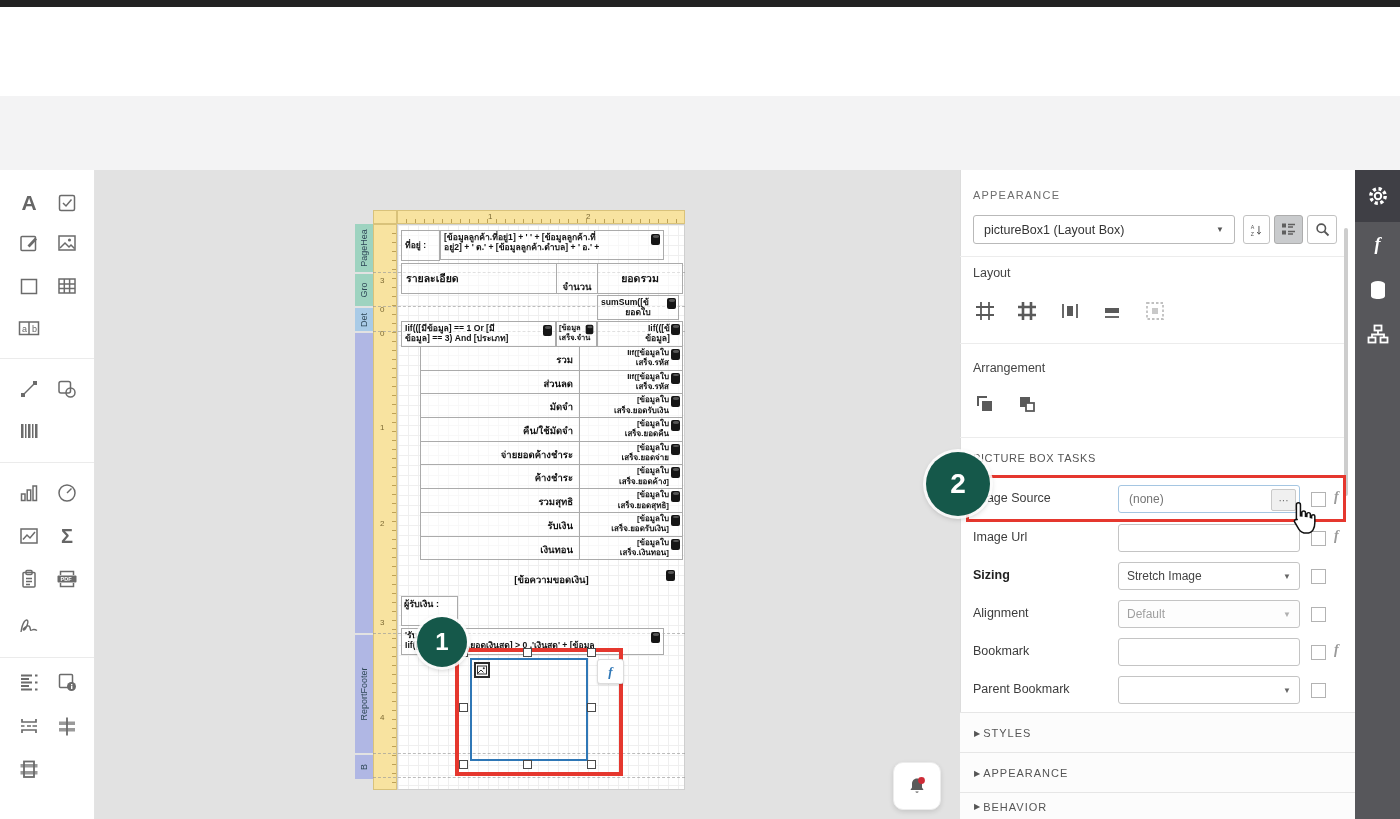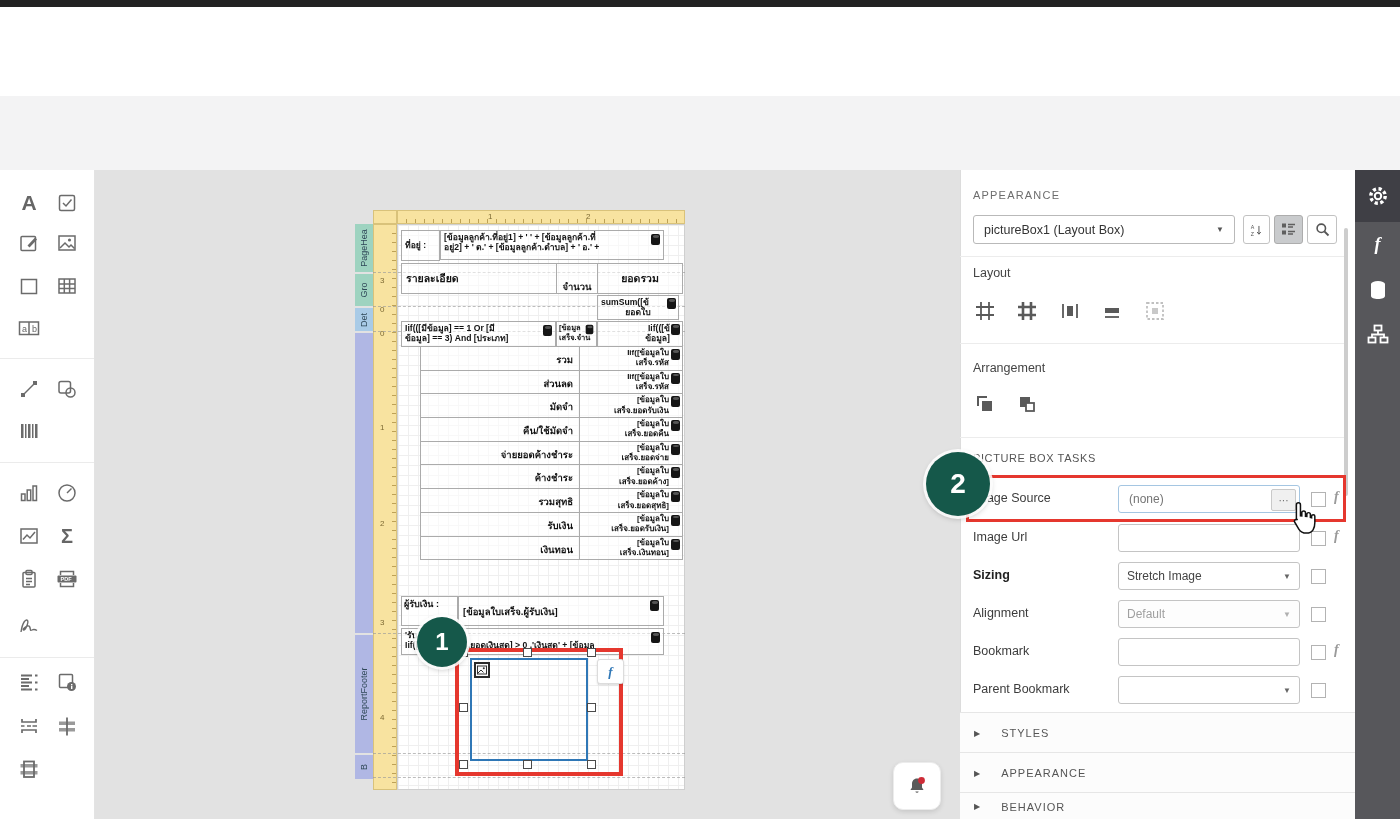--- a/index.html
+++ b/index.html
@@ -74,21 +74,21 @@
   .ctrl{position:absolute;left:145px;top:0;width:182px;height:28px;border:1px solid #c4c4c4;border-radius:3px;background:#fff;box-sizing:border-box;font-size:12px;color:#444;display:flex;align-items:center;padding-left:8px;}
   .ctrl.blue{border-color:#a5c6e2;color:#9a9a9a;}
   .ctrl.disabled{color:#a0a0a0;background:#fdfdfd;}
   .ctrl .car{position:absolute;right:8px;font-size:8px;color:#666;}
   .ctrl input{border:none;outline:none;width:100%;font-size:12px;font-family:inherit;background:transparent;color:#444;}
   .dots{position:absolute;right:3px;top:3px;width:23px;height:20px;background:#f0f0f0;border:1px solid #c9c9c9;border-radius:2px;font-size:10px;color:#666;display:flex;align-items:center;justify-content:center;cursor:pointer;}
   .chk{position:absolute;left:338px;top:7px;width:13px;height:13px;border:1px solid #b3b3b3;background:#fff;cursor:pointer;}
   .fx{position:absolute;left:361px;top:4px;font-family:"Liberation Serif",serif;font-style:italic;font-weight:bold;font-size:14px;color:#9a9a9a;cursor:pointer;}
   .psec{position:absolute;left:960px;width:395px;height:40px;border-top:1px solid #e6e6e6;background:#fcfcfc;display:flex;align-items:center;cursor:pointer;}
   .psec .tri{margin-left:14px;font-size:8px;color:#555;}
-  .psec .sl{margin-left:21px;font-size:11px;letter-spacing:1px;color:#555;}
+  .psec .sl{margin-left:3px;font-size:11px;letter-spacing:1px;color:#555;}
   .scroll{position:absolute;left:1344px;top:228px;width:4px;height:268px;background:#cdcdcd;border-radius:2px;}
   
   .rail{position:absolute;left:1355px;top:170px;width:45px;height:649px;background:#57575b;}
   .rail .active{position:absolute;left:0;top:0;width:45px;height:52px;background:#3f3f45;}
   .ricon{position:absolute;left:0;width:45px;height:40px;display:flex;align-items:center;justify-content:center;color:#fff;cursor:pointer;}
   .cursor{position:absolute;left:1284px;top:500px;pointer-events:none;z-index:60;}
 </style>
 </head>
 <body>
 
@@ -473,26 +473,26 @@
     <div class="trow">
         <div class="tl">เงินทอน</div>
         <div class="tv">
           <div>[ข้อมูลใบ</div>
           <div>เสร็จ.เงินทอน]</div>
           <span class="db" style="right:2px;top:2px"></span>
         </div>
       </div>
   </div>
 
+  <div class="cell" style="left:420px;top:568px;width:263px;height:22px;border:none;background:none;font-size:9.5px;font-weight:bold;text-align:center;padding-top:4px">
+    <span>[ข้อความขอดเงิน]</span>
+    <span class="db" style="right:8px;top:2px"></span>
+  </div>
 
   <div class="cell" style="left:401px;top:596px;width:57px;height:30px;font-size:9px;font-weight:bold;padding:2px 2px;line-height:1.3"><span>ผู้รับเงิน :</span></div>
-  <div class="cell" style="left:458px;top:596px;width:206px;height:30px;font-size:9.5px;font-weight:bold;display:flex;align-items:center;padding-left:4px">
-    <span>[ข้อมูลใบเสร็จ.ผู้รับเงิน]</span>
-    <span class="db" style="right:4px;top:3px"></span>
-  </div>
 
   <div class="cell ex" style="left:401px;top:628px;width:263px;height:27px">
     <div>'รับ                ' +</div>
     <div>Iif([ข้อมูลใบเสร็จ.ยอดเงินสด] &gt; 0 ,'เงินสด' + [ข้อมูล</div>
     <span class="db" style="right:3px;top:3px"></span>
   </div>
 
   <div class="red" style="left:455px;top:648px;width:168px;height:128px"></div>
   <div class="pbox"></div>
   <div class="hd" style="left:459px;top:648px"></div>

